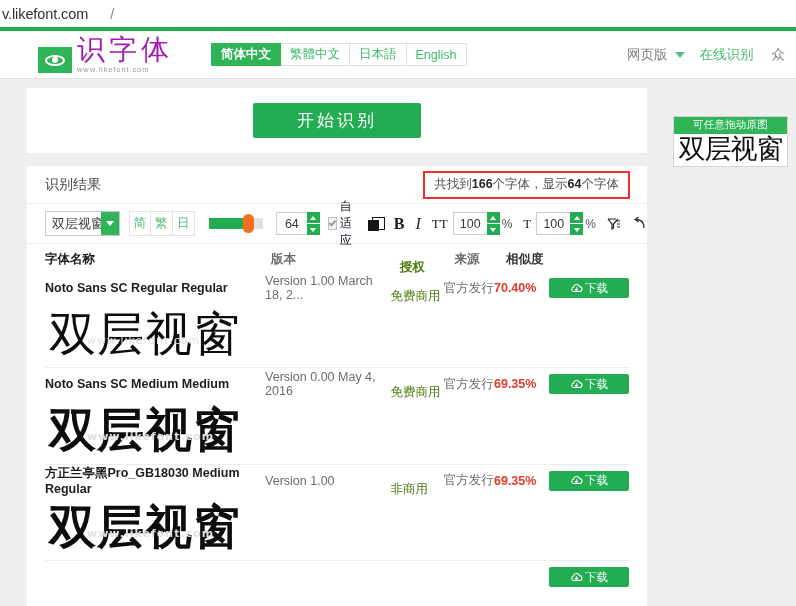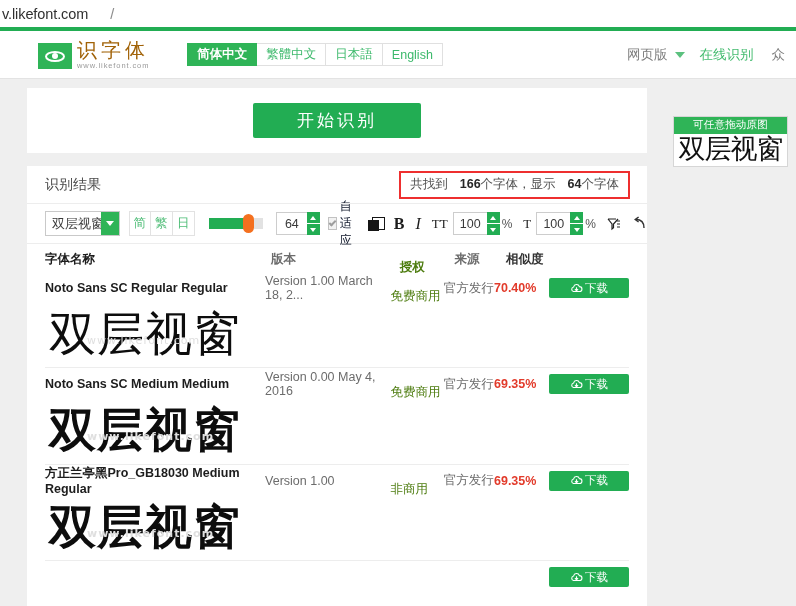--- a/index.html
+++ b/index.html
@@ -55,21 +55,21 @@
     border: 2px solid #ffffff;
     border-radius: 50% / 50%;
     display: flex; align-items: center; justify-content: center;
   }
   .logo-mark .eye i {
     width: 6px; height: 6px; background: #ffffff; border-radius: 50%;
     display: block;
   }
   .logo-text-block { line-height: 1; }
   .logo-cn {
-    font-size: 20px; color: #a16207; letter-spacing: 4px;
+    font-size: 28px; color: #a21caf; letter-spacing: 4px;
     font-family: "DejaVu Sans", sans-serif;
   }
   .logo-url {
     font-size: 7.5px; color: #9a9a9a; letter-spacing: 0.9px;
     margin-top: 2px;
   }
 
   .lang-tabs { display: flex; margin-left: 14px; align-items: stretch; height: 23px; }
   .lang-tab {
     font-size: 12.5px;
@@ -155,21 +155,21 @@
     height: 38px; display: flex; align-items: center;
     padding: 0 18px; position: relative;
     border-bottom: 1px solid #ededed;
   }
   .results-title { font-size: 14px; color: #4a4a4a; }
   .count-box {
     position: absolute; right: 17px; top: 5px;
     border: 2px solid #ee2f2f; padding: 3px 9px 4px;
     font-size: 12.5px; color: #4f4f4f; white-space: nowrap;
   }
-  .count-box b { color: #272727; margin-left: 12px; }
+  .count-box b { color: #272727; }
 
   
   .toolbar {
     display: flex; align-items: center; gap: 0;
     padding: 6px 0 6px 18px; height: 40px;
     border-bottom: 1px solid #ededed;
   }
   .tb-select {
     width: 128px; height: 25px;
     border: 1px solid #c9c9c9; background: #fff;

